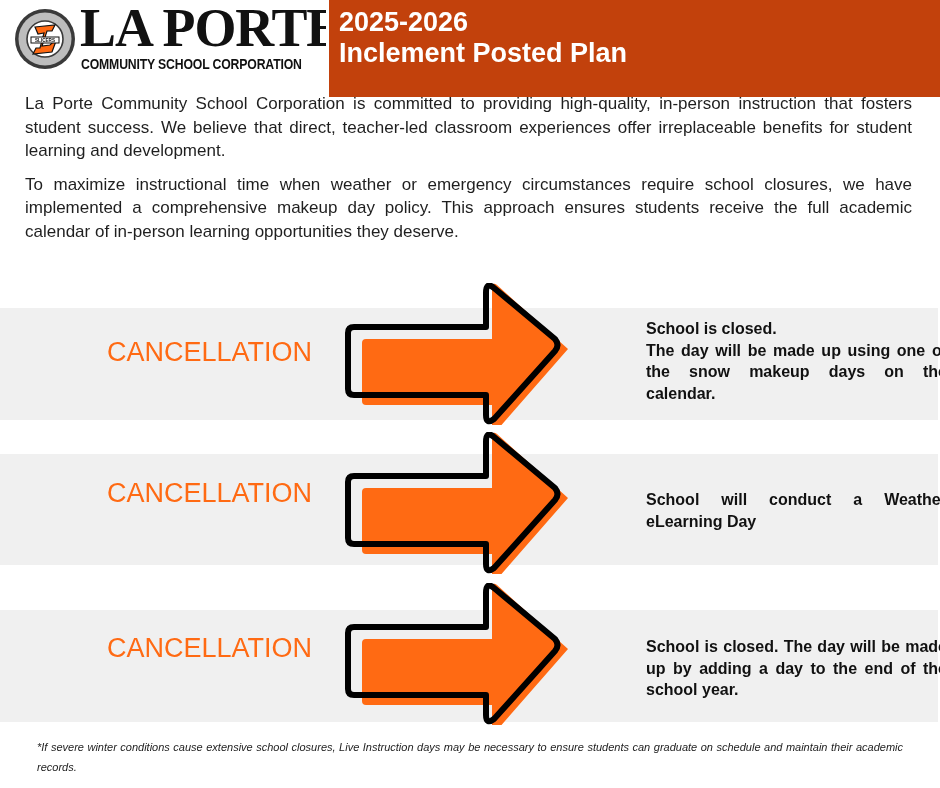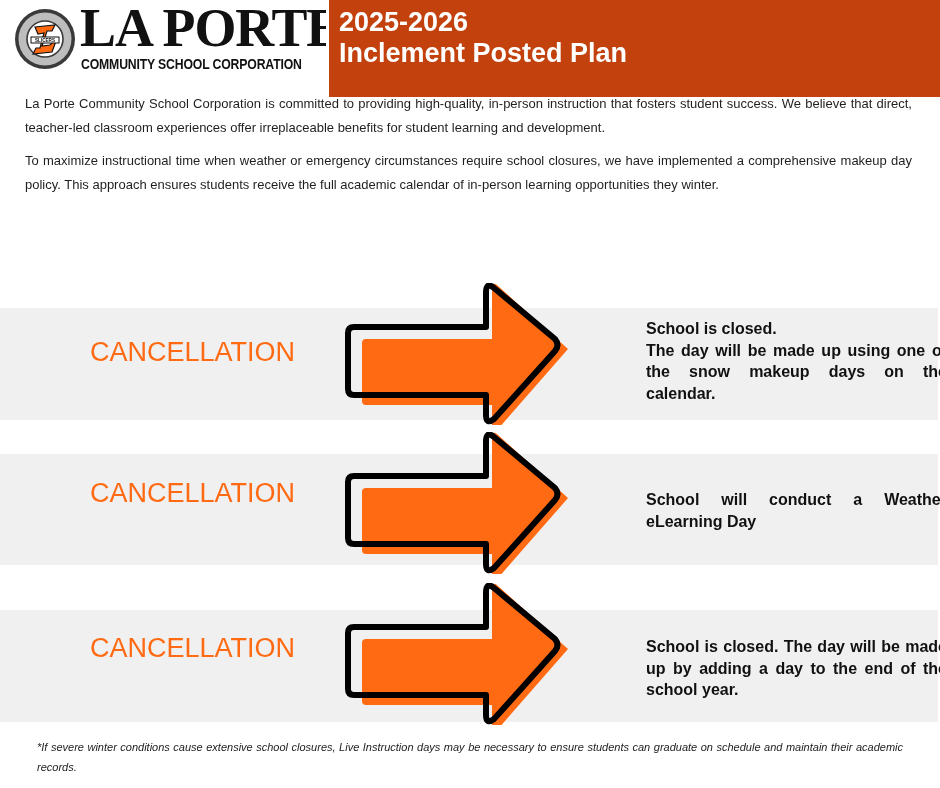--- a/index.html
+++ b/index.html
@@ -26,30 +26,30 @@
     background: #c2410c; color: #fff; padding: 7px 10px 0 10px;
     border-left: 3px solid #ffffff;
   }
   .title-banner .t1, .title-banner .t2 {
     font-weight: 700; font-size: 27px; line-height: 31px; white-space: nowrap;
   }
 
   
   .intro {
     position: absolute; left: 25px; top: 92px; width: 887px;
-    font-size: 13px; line-height: 23.5px; text-align: justify; color: #1f1f1f;
+    font-size: 17px; line-height: 23.5px; text-align: justify; color: #1f1f1f;
   }
   .intro p { margin-bottom: 10px; }
 
   
   .band {
     position: absolute; left: 0; width: 938px; background: #f0f0f0;
   }
   .label {
-    position: absolute; right: 645px; text-align: right; white-space: nowrap;
+    position: absolute; right: 628px; text-align: right; white-space: nowrap;
   }
   .label .kicker {
     display: block; color: #ff6a13; font-size: 27px; line-height: 28px; font-weight: 400;
   }
   .label .days {
     display: block; color: #111; font-size: 30px; line-height: 30px; font-weight: 700;
   }
   .arrow { position: absolute; width: 240px; height: 142px; }
   .desc {
     position: absolute; left: 601px; width: 301px;
@@ -77,21 +77,21 @@
   <div class="logo-sub">COMMUNITY SCHOOL CORPORATION</div>
 </div>
 
 <div class="title-banner">
   <div class="t1">2025-2026</div>
   <div class="t2">Inclement Posted Plan</div>
 </div>
 
 <div class="intro">
   <p>La Porte Community School Corporation is committed to providing high-quality, in-person instruction that fosters student success. We believe that direct, teacher-led classroom experiences offer irreplaceable benefits for student learning and development.</p>
-  <p>To maximize instructional time when weather or emergency circumstances require school closures, we have implemented a comprehensive makeup day policy. This approach ensures students receive the full academic calendar of in-person learning opportunities they winter.</p>
+  <p>To maximize instructional time when weather or emergency circumstances require school closures, we have implemented a comprehensive makeup day policy. This approach ensures students receive the full academic calendar of in-person learning opportunities they deserve.</p>
 </div>
 
 <div class="band" style="top:308px; height:112px;"></div>
 <div class="label" style="top:338px;">
   <span class="kicker">CANCELLATION</span>
 </div>
 <svg class="arrow" style="left:340px; top:283px;" viewBox="0 0 240 142">
   <path d="M26 52 Q22 52 22 56 L22 114 Q22 118 26 118 L152 118 L152 140 Q152 146 158 142 L228 62 L157 -2 Q152 -6 152 2 L152 52 Z" fill="#ff6a13" transform="translate(0,4)"></path>
   <path d="M14 38 Q8 38 8 44 L8 100 Q8 106 14 106 L146 106 L146 126 Q146 136 154 130 L215 62 Q220 56 215 50 L154 -1 Q146 -8 146 4 L146 38 Z" fill="none" stroke="#000" stroke-width="6" stroke-linejoin="round" transform="translate(0,6)"></path>
 </svg>

